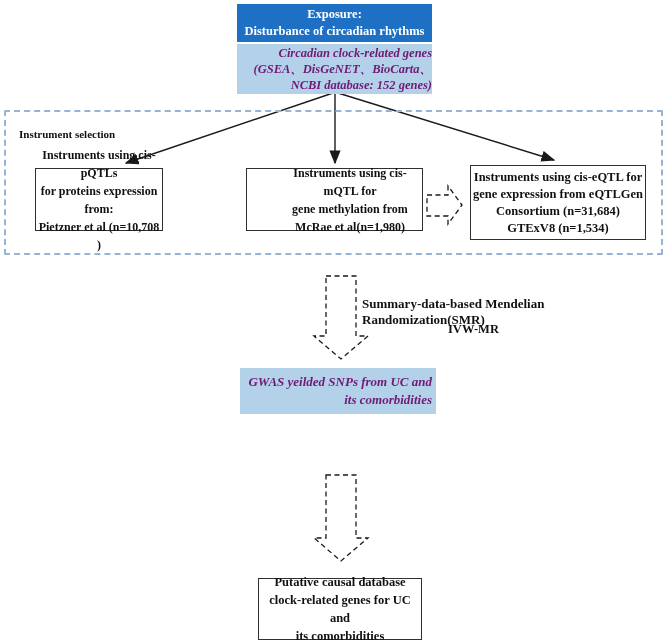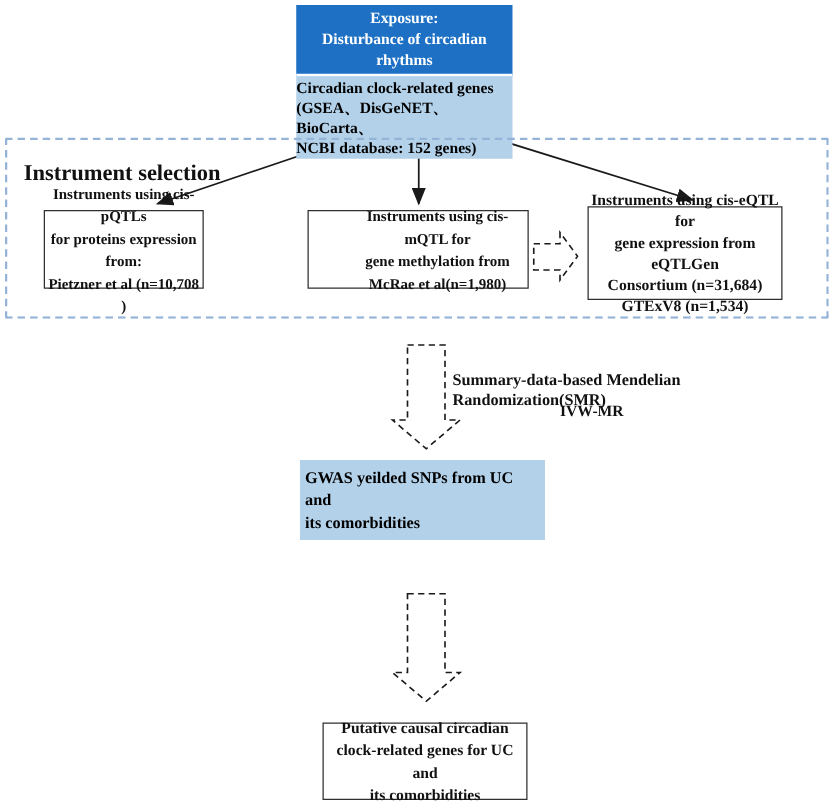--- a/index.html
+++ b/index.html
@@ -11,42 +11,42 @@
   .fan-line{stroke:var(--arrow);stroke-width:1.4;}
   .dash-shape{fill:none;stroke:var(--arrow);stroke-width:1.3;stroke-dasharray:5 3.5;stroke-linejoin:miter;}
   #ah path{fill:var(--arrow);}
 
   .stackbox{position:absolute;}
   .stackbox .hdr{
     background:var(--header-blue);color:#ffffff;text-align:center;white-space:pre-line;
     border-bottom:2px solid #ffffff;
   }
   .stackbox .bdy{
-    background:var(--body-blue);color:#000000;text-align:left;white-space:pre-line;
+    background:var(--body-blue);color:#701a75;text-align:right;white-space:pre-line;font-style:italic;
   }
 
-  #exposure{left:237px;top:4px;width:173px;}
+  #exposure{left:237px;top:4px;width:195px;}
   #exposure .hdr{font-size:12.5px;line-height:17px;padding:2px 0;}
   #exposure .bdy{font-size:12.5px;line-height:16px;padding:1px 0;}
 
   #instr-panel{
     position:absolute;left:4px;top:110px;width:659px;height:145px;box-sizing:border-box;
     border:2px dashed var(--panel-dash-blue);border-radius:2px;
   }
-  #instr-label{position:absolute;left:13px;top:16px;font-size:18px;}
+  #instr-label{position:absolute;left:13px;top:16px;font-size:11px;}
 
   .pbox{
     position:absolute;box-sizing:border-box;border:1.4px solid var(--box-border);
     background:#fff;text-align:center;white-space:pre-line;
     display:flex;align-items:center;justify-content:center;
     font-size:12px;line-height:18px;
   }
   #pqtl{left:35px;top:168px;width:128px;height:63px;}
   #mqtl{left:246px;top:168px;width:177px;height:63px;padding-left:31px;}
-  #eqtl{left:470px;top:165px;width:156px;height:75px;font-size:12.5px;line-height:17px;font-family:Liberation Serif, serif;}
+  #eqtl{left:470px;top:165px;width:176px;height:75px;font-size:12.5px;line-height:17px;font-family:Liberation Serif, serif;}
   #result{left:258px;top:578px;width:164px;height:62px;font-size:12.5px;}
 
   #smr-label{position:absolute;left:362px;top:296px;font-size:13px;}
   #ivw-label{position:absolute;left:448px;top:322px;font-size:12.5px;text-align:center;}
 
   #outcome{left:240px;top:368px;width:196px;}
   #outcome .hdr{font-size:13px;line-height:18px;padding:3px 0;}
   #outcome .bdy{font-size:13px;line-height:18px;padding:5px 4px;}
 </style>
 </head>
@@ -92,17 +92,17 @@
 GTExV8 (n=1,534)</div>
 
   <div id="smr-label">Summary-data-based Mendelian Randomization(SMR)</div>
   <div id="ivw-label">IVW-MR</div>
 
   <div class="stackbox" id="outcome">
     <div class="bdy">GWAS yeilded SNPs from UC and
 its comorbidities</div>
   </div>
 
-  <div class="pbox" id="result">Putative causal circadian
+  <div class="pbox" id="result">Putative causal database
 clock-related genes for UC and
 its comorbidities</div>
 
 </div>
 
 </body></html>

